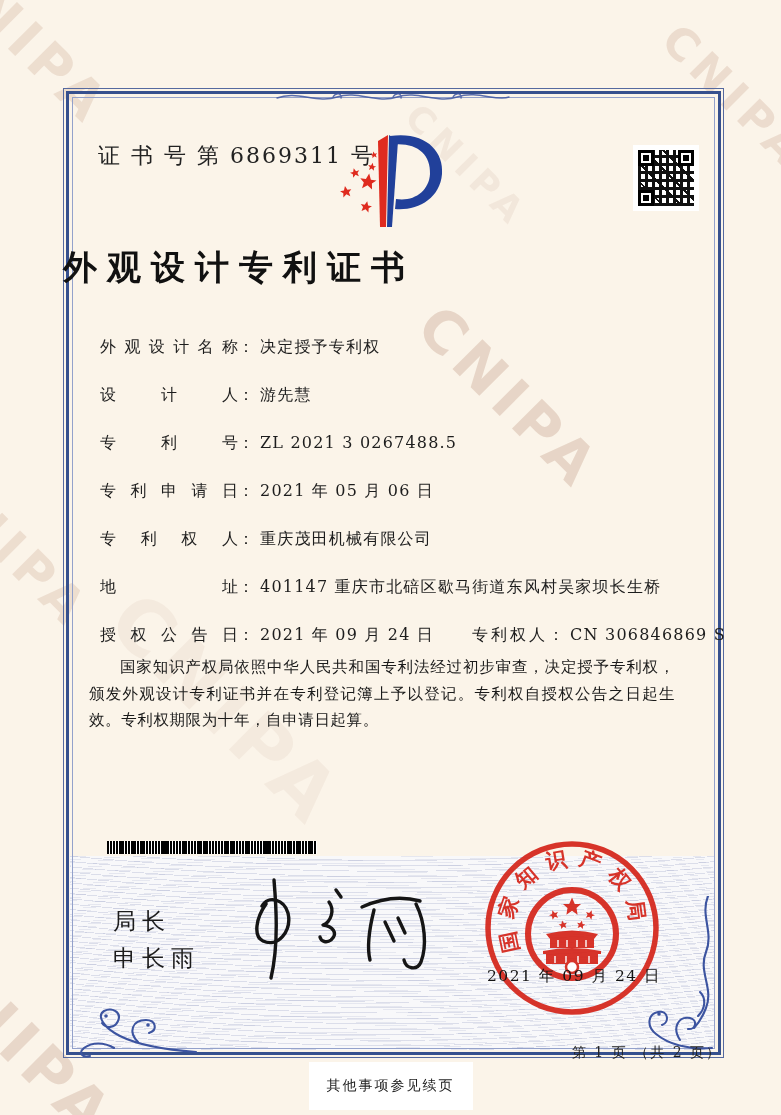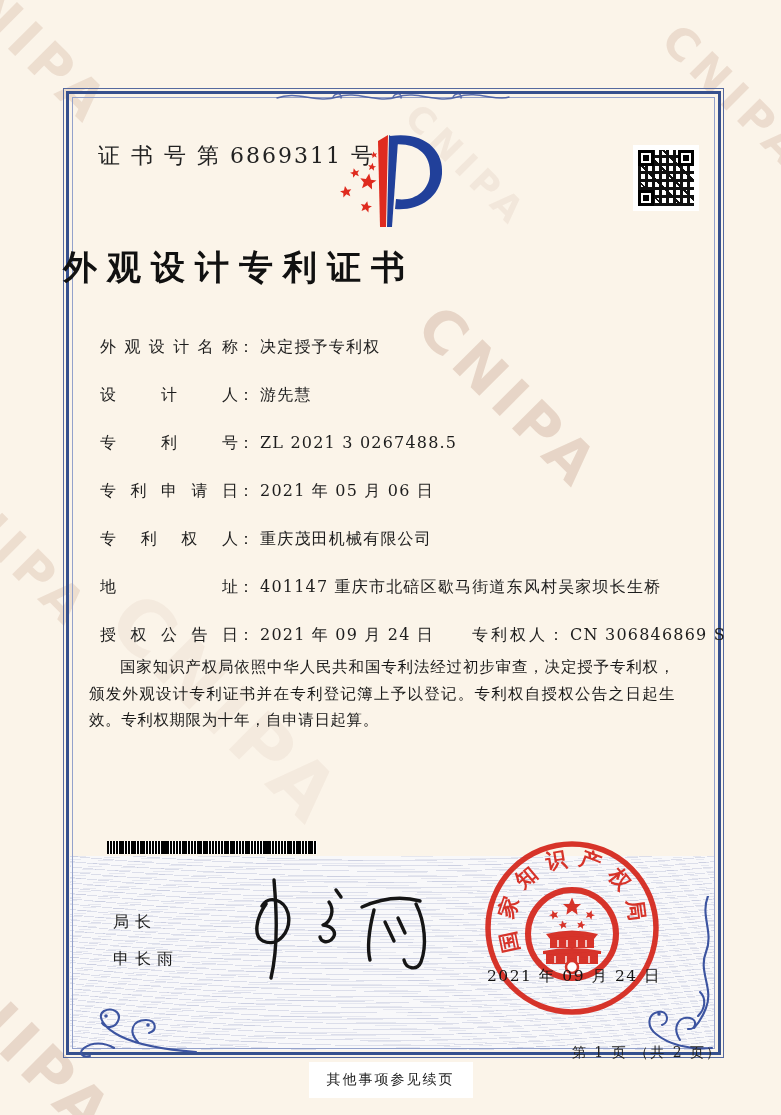--- a/index.html
+++ b/index.html
@@ -62,32 +62,32 @@
          text-align:justify;letter-spacing:.6px;color:#1a1a1a;}
   .paras p{margin:0;text-indent:2em;}
 
   .barcode{position:absolute;left:107px;top:841px;width:210px;height:13px;background:#fff;
     background-image:
       repeating-linear-gradient(90deg,#000 0 2px,transparent 2px 3px),
       repeating-linear-gradient(90deg,#000 0 1px,transparent 1px 7px),
       repeating-linear-gradient(90deg,transparent 0 4px,#000 4px 5px,transparent 5px 11px);}
 
   .signer{position:absolute;left:113px;top:903px;
-          font-family:"DejaVu Sans","Liberation Sans",sans-serif;font-size:16px;
+          font-family:"DejaVu Sans","Liberation Sans",sans-serif;font-size:23px;
           letter-spacing:6px;color:#1b1b1b;line-height:37px;}
   .sig{position:absolute;left:232px;top:874px;}
 
   .seal{position:absolute;left:482px;top:838px;z-index:4;}
   .seal-date{position:absolute;left:487px;top:966px;z-index:5;font-size:15.5px;
              letter-spacing:1.5px;color:#141414;white-space:nowrap;}
 
   .page-ind{position:absolute;left:63px;top:1044px;width:659px;text-align:right;
             font-size:14px;letter-spacing:2px;color:#222;z-index:3;}
   .note{position:absolute;left:0;top:1062px;width:781px;text-align:center;z-index:5;}
-  .note span{display:inline-block;background:#fff;padding:9px 18px;font-size:14px;
+  .note span{display:inline-block;background:#fff;padding:15px 18px;font-size:14px;
              letter-spacing:2px;color:#222;}
 
   .orn{position:absolute;z-index:2;pointer-events:none;}
   .orn-top{left:273px;top:88px;}
   .orn-bl{left:66px;top:1008px;}
   .orn-br{left:628px;top:896px;}
 </style>
 </head>
 <body>
 

